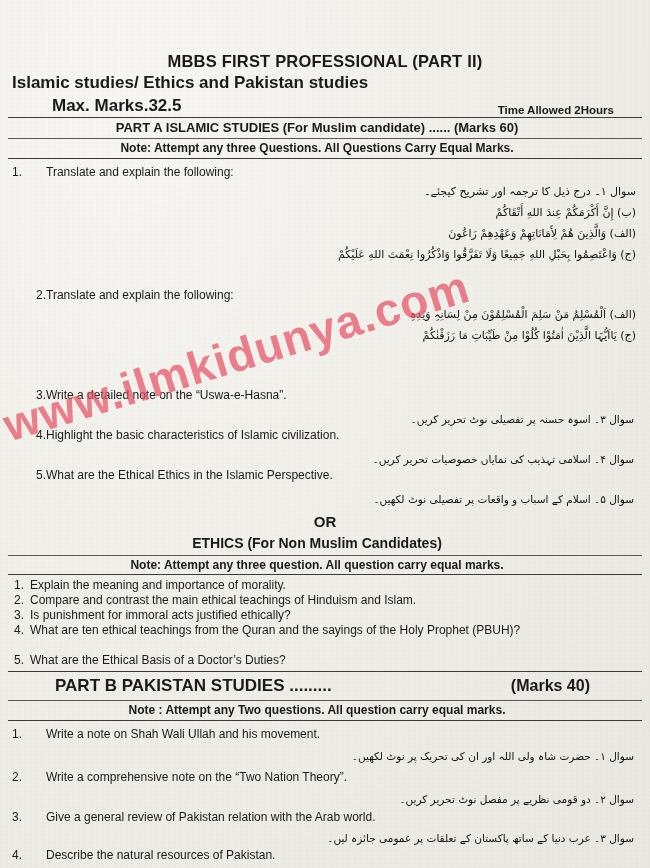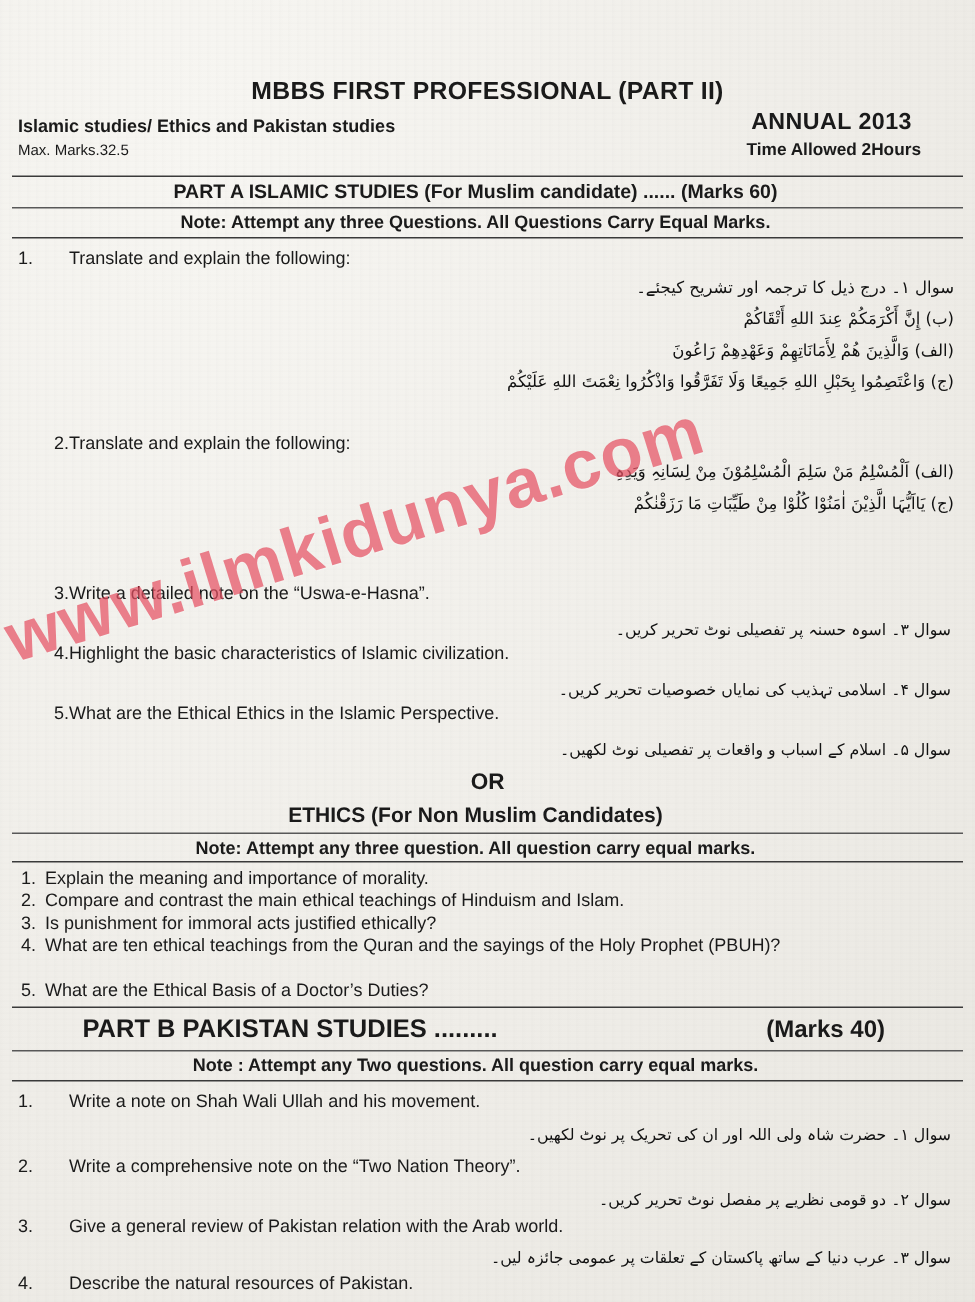--- a/index.html
+++ b/index.html
@@ -35,31 +35,31 @@
   }
   .title1{
     font-size:16.5px;font-weight:bold;letter-spacing:.2px;
     margin:0;padding:0 0 2px 0;
   }
   .row2{
     display:flex;align-items:flex-end;justify-content:space-between;
     padding:0 12px;
   }
   .subj{
-    font-size:12px;font-weight:bold;
+    font-size:17px;font-weight:bold;
   }
   .annual{
     font-size:15.5px;font-weight:bold;letter-spacing:.3px;
     padding-right:30px;
   }
   .row3{
     display:flex;align-items:flex-end;justify-content:space-between;
     padding:3px 12px 0 12px;
   }
-  .maxmarks{font-size:10px;font-weight:normal;}
+  .maxmarks{font-size:17px;font-weight:bold;margin-left:40px;}
   .timeallowed{font-size:11.5px;font-weight:bold;padding-right:24px;}
   
   .hr{
     position:absolute;left:8px;right:8px;height:0;
     border-top:1px solid #3a3a3a;
   }
   .hr.thin{border-top:1px solid #585858;}
   
   .band{
     position:absolute;left:0;right:16px;text-align:center;
@@ -114,21 +114,20 @@
 <body>
 
 <div class="page">
   <div class="noise"></div>
 
 
   <div class="hdr">
     <div class="title1">MBBS FIRST PROFESSIONAL (PART II)</div>
     <div class="row2">
       <div class="subj">Islamic studies/ Ethics and Pakistan studies</div>
-      <div class="annual">ANNUAL 2013</div>
     </div>
     <div class="row3">
       <div class="maxmarks">Max. Marks.32.5</div>
       <div class="timeallowed">Time Allowed 2Hours</div>
     </div>
   </div>
 
   <div class="hr" style="top:117px;"></div>
   <div class="band" style="top:120px;">
     <div class="b1">PART A ISLAMIC STUDIES (For Muslim candidate) ...... (Marks 60)</div>

